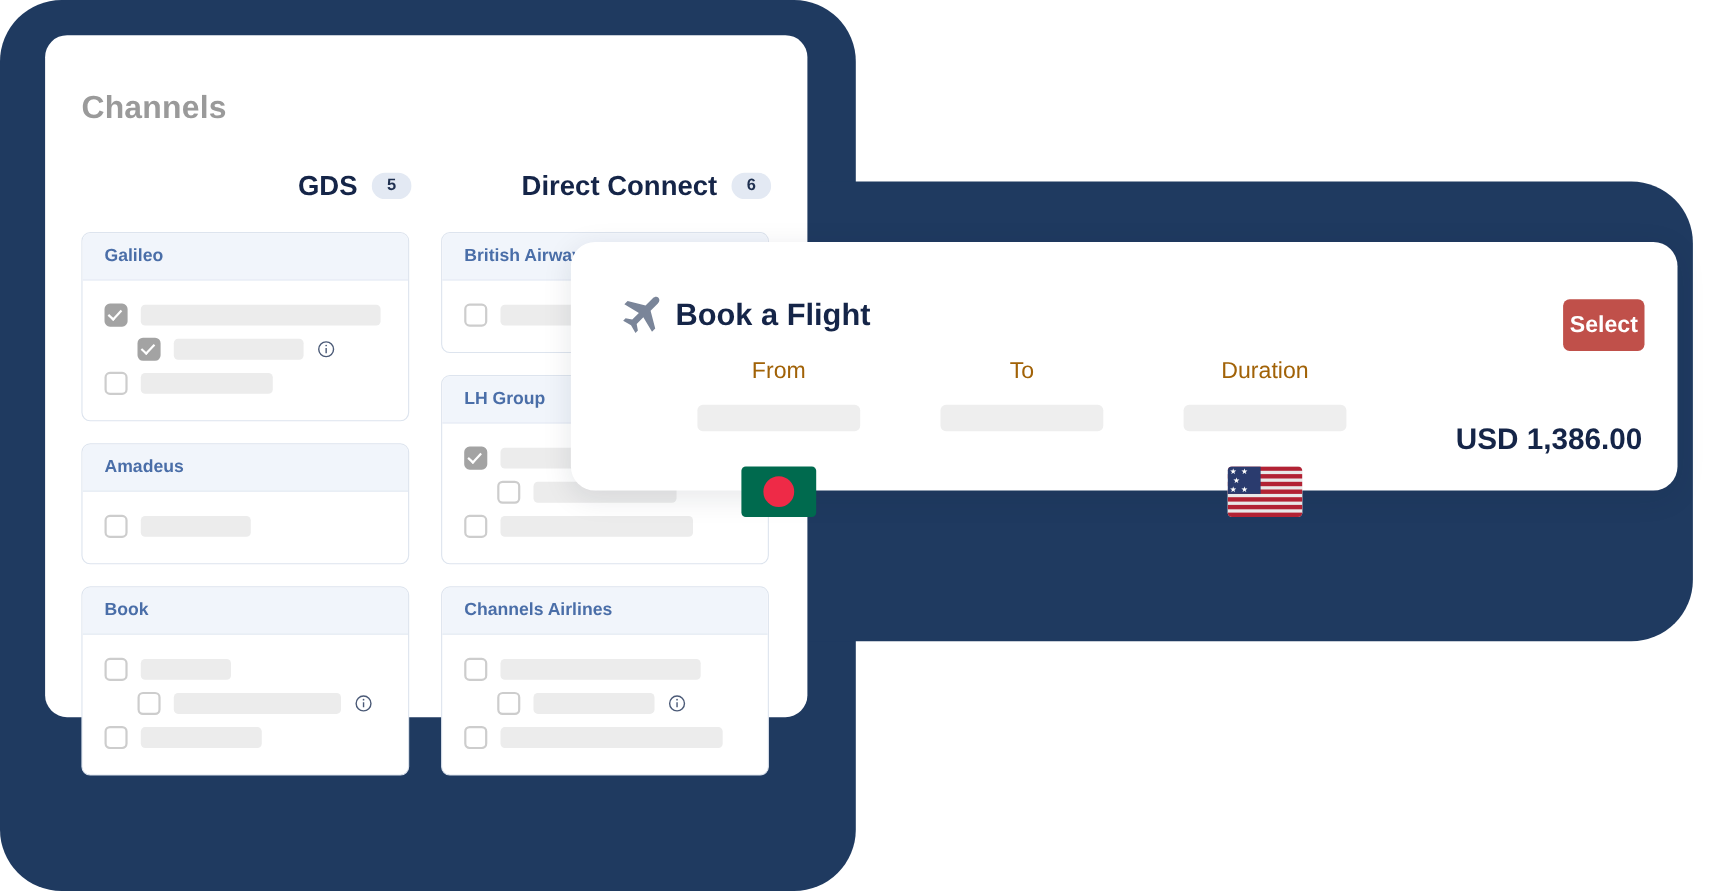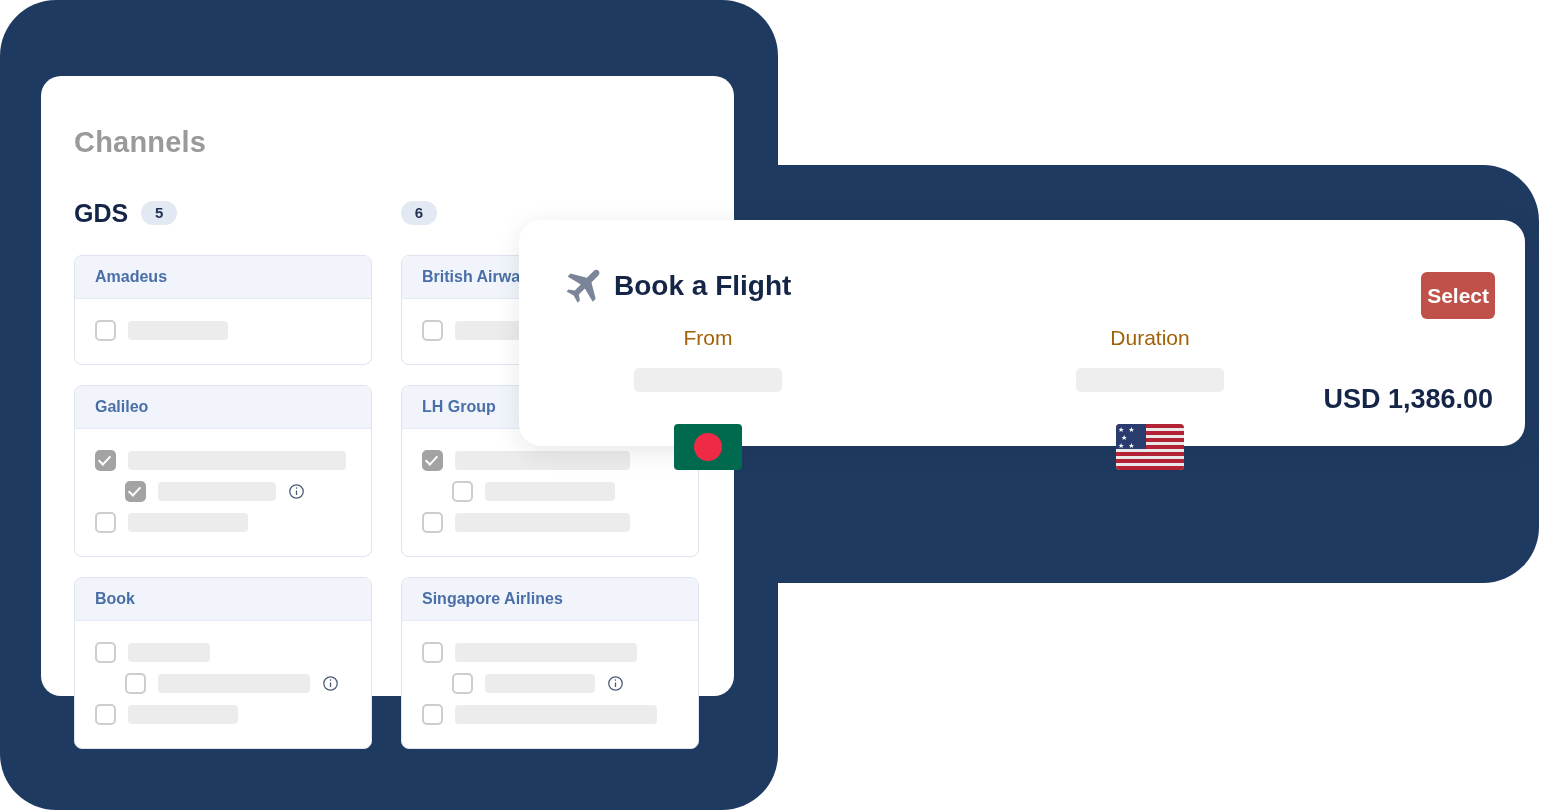--- a/index.html
+++ b/index.html
@@ -37,21 +37,20 @@
 
   
   .channels-panel {
     position: absolute;
     left: 41px;
     top: 32px;
     width: 693px;
     height: 620px;
     background: #ffffff;
     border-radius: 20px;
-    margin-top: 44px;
   }
   .channels-title {
     position: absolute;
     left: 33px;
     top: 50px;
     font-size: 29px;
     font-weight: bold;
     color: #9a9a9a;
     letter-spacing: 0.2px;
   }
@@ -63,20 +62,21 @@
   }
   .column.gds { left: 33px; }
   .column.dc  { left: 360px; }
 
   .col-head {
     display: flex;
     align-items: center;
     gap: 13px;
     height: 34px;
     margin-bottom: 25px;
+    justify-content: flex-end;
   }
   .col-head-label {
     font-size: 25px;
     font-weight: bold;
     color: #152548;
     white-space: nowrap;
   }
   .col-head-count {
     min-width: 18px;
     padding: 3px 9px;
@@ -300,29 +300,20 @@
 <div class="channels-panel">
   <div class="channels-title">Channels</div>
 
   <div class="column gds">
     <div class="col-head">
       <span class="col-head-label">GDS</span>
       <span class="col-head-count">5</span>
     </div>
     <div id="gds-cards">
         <div class="prov-card">
-          <div class="prov-head">Amadeus</div>
-          <div class="prov-body">
-            <div class="prov-row">
-              <span class="cbx off"></span>
-              <span class="bar" style="width: 100px;"></span>
-            </div>
-          </div>
-        </div>
-        <div class="prov-card">
           <div class="prov-head">Galileo</div>
           <div class="prov-body">
             <div class="prov-row">
               <span class="cbx on"></span>
               <span class="bar" style="width: 218px;"></span>
             </div>
             <div class="prov-row indent">
               <span class="cbx on"></span>
               <span class="bar" style="width: 118px;"></span>
               <span class="info-ico">
@@ -333,20 +324,29 @@
                 </svg>
               </span>
             </div>
             <div class="prov-row">
               <span class="cbx off"></span>
               <span class="bar" style="width: 120px;"></span>
             </div>
           </div>
         </div>
         <div class="prov-card">
+          <div class="prov-head">Amadeus</div>
+          <div class="prov-body">
+            <div class="prov-row">
+              <span class="cbx off"></span>
+              <span class="bar" style="width: 100px;"></span>
+            </div>
+          </div>
+        </div>
+        <div class="prov-card">
           <div class="prov-head">Book</div>
           <div class="prov-body">
             <div class="prov-row">
               <span class="cbx off"></span>
               <span class="bar" style="width: 82px;"></span>
             </div>
             <div class="prov-row indent">
               <span class="cbx off"></span>
               <span class="bar" style="width: 152px;"></span>
               <span class="info-ico">
@@ -361,20 +361,21 @@
               <span class="cbx off"></span>
               <span class="bar" style="width: 110px;"></span>
             </div>
           </div>
         </div>
       </div>
   </div>
 
   <div class="column dc">
     <div class="col-head">
+      <span class="col-head-label">Direct Connect</span>
       <span class="col-head-count">6</span>
     </div>
     <div id="dc-cards">
         <div class="prov-card">
           <div class="prov-head">British Airways</div>
           <div class="prov-body">
             <div class="prov-row">
               <span class="cbx off"></span>
               <span class="bar" style="width: 160px;"></span>
             </div>
@@ -391,21 +392,21 @@
               <span class="cbx off"></span>
               <span class="bar" style="width: 130px;"></span>
             </div>
             <div class="prov-row">
               <span class="cbx off"></span>
               <span class="bar" style="width: 175px;"></span>
             </div>
           </div>
         </div>
         <div class="prov-card">
-          <div class="prov-head">Singapore Airlines</div>
+          <div class="prov-head">Channels Airlines</div>
           <div class="prov-body">
             <div class="prov-row">
               <span class="cbx off"></span>
               <span class="bar" style="width: 182px;"></span>
             </div>
             <div class="prov-row indent">
               <span class="cbx off"></span>
               <span class="bar" style="width: 110px;"></span>
               <span class="info-ico">
                 <svg viewBox="0 0 24 24" width="17" height="17" fill="none" stroke="currentColor" stroke-width="1.8">
@@ -432,20 +433,24 @@
       <path d="M21.6 3.1c-.7-.7-1.9-.6-2.8.3l-3.6 3.6-8.9-2.3-1.6 1.6 7.2 4.3-3.3 3.3-3.3-.6-1.2 1.2 3.9 2.2 2.2 3.9 1.2-1.2-.6-3.3 3.3-3.3 4.3 7.2 1.6-1.6-2.3-8.9 3.6-3.6c.9-.9 1-2.1.3-2.8z"></path>
     </svg>
   </span>
 
   <div class="flight-title">Book a Flight</div>
 
   <button class="select-btn">Select</button>
 
   <div class="fl-field f1">
     <div class="fl-label">From</div>
+    <div class="fl-bar"></div>
+  </div>
+  <div class="fl-field f2">
+    <div class="fl-label">To</div>
     <div class="fl-bar"></div>
   </div>
   <div class="fl-field f3">
     <div class="fl-label">Duration</div>
     <div class="fl-bar"></div>
   </div>
 
   <div class="flag-slot s1">
     <div class="flag-bd"></div>
   </div>

